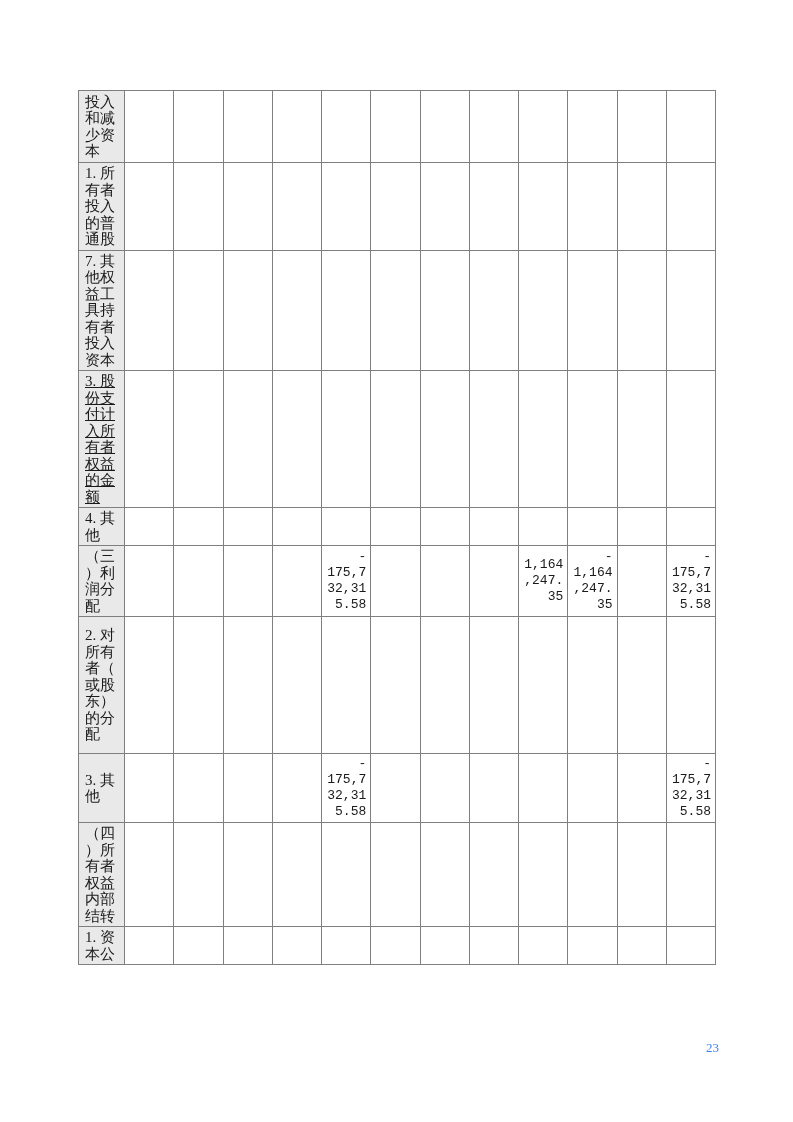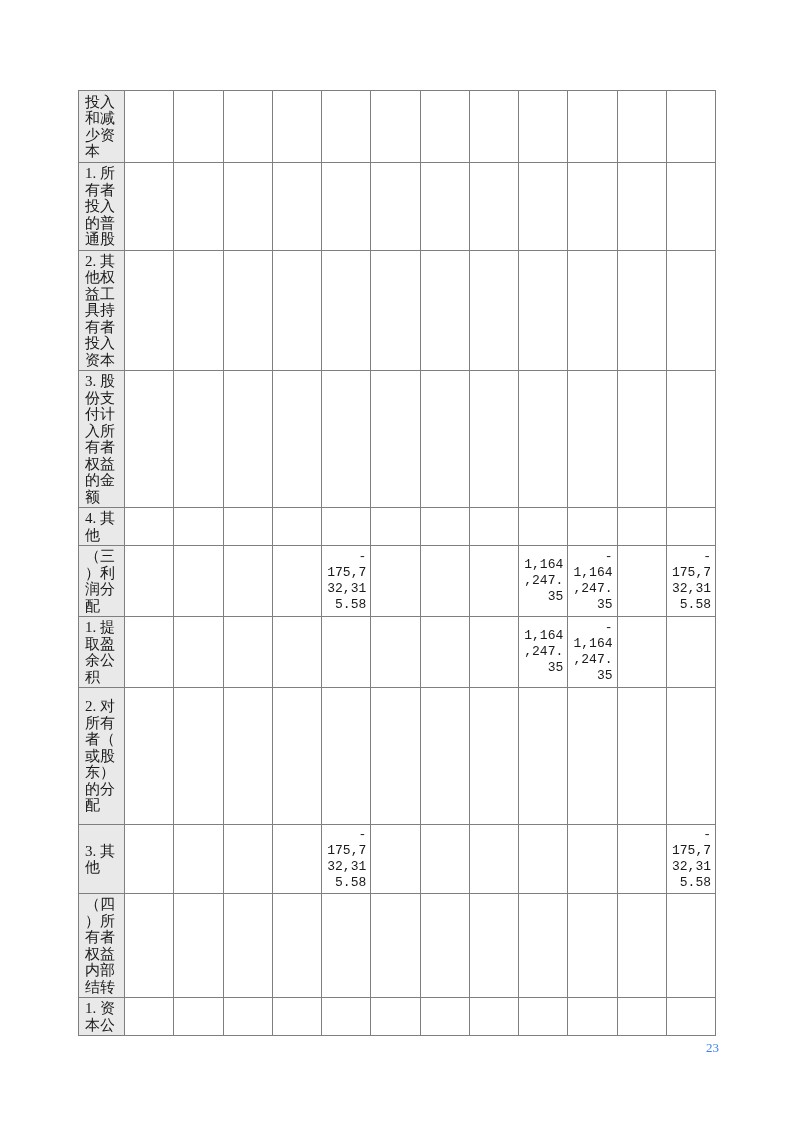--- a/index.html
+++ b/index.html
@@ -100,35 +100,35 @@
           <td class="num-cell"></td>
           <td class="num-cell"></td>
           <td class="num-cell"></td>
           <td class="num-cell"></td>
           <td class="num-cell"></td>
           <td class="num-cell"></td>
           <td class="num-cell"></td>
           <td class="num-cell"></td>
         </tr>
         <tr style="height: 118px;">
-          <td class="label-cell">2. 其他权益工具持有者投入资本</td>
-          <td class="num-cell"></td>
-          <td class="num-cell"></td>
-          <td class="num-cell"></td>
-          <td class="num-cell"></td>
-          <td class="num-cell"></td>
-          <td class="num-cell"></td>
-          <td class="num-cell"></td>
-          <td class="num-cell"></td>
-          <td class="num-cell"></td>
-          <td class="num-cell"></td>
-          <td class="num-cell"></td>
-          <td class="num-cell"></td>
-        </tr>
-        <tr style="height: 132px;">
+          <td class="label-cell">7. 其他权益工具持有者投入资本</td>
+          <td class="num-cell"></td>
+          <td class="num-cell"></td>
+          <td class="num-cell"></td>
+          <td class="num-cell"></td>
+          <td class="num-cell"></td>
+          <td class="num-cell"></td>
+          <td class="num-cell"></td>
+          <td class="num-cell"></td>
+          <td class="num-cell"></td>
+          <td class="num-cell"></td>
+          <td class="num-cell"></td>
+          <td class="num-cell"></td>
+        </tr>
+        <tr style="height: 132px; text-decoration: underline;">
           <td class="label-cell">3. 股份支付计入所有者权益的金额</td>
           <td class="num-cell"></td>
           <td class="num-cell"></td>
           <td class="num-cell"></td>
           <td class="num-cell"></td>
           <td class="num-cell"></td>
           <td class="num-cell"></td>
           <td class="num-cell"></td>
           <td class="num-cell"></td>
           <td class="num-cell"></td>
@@ -162,36 +162,20 @@
           <td class="num-cell"></td>
           <td class="num-cell"></td>
           <td class="num-cell"></td>
           <td class="num-cell">1,164,247.35</td>
           <td class="num-cell">-
 1,164,247.35</td>
           <td class="num-cell"></td>
           <td class="num-cell">-
 175,732,315.58</td>
         </tr>
-        <tr style="height: 67px;">
-          <td class="label-cell">1. 提取盈余公积</td>
-          <td class="num-cell"></td>
-          <td class="num-cell"></td>
-          <td class="num-cell"></td>
-          <td class="num-cell"></td>
-          <td class="num-cell"></td>
-          <td class="num-cell"></td>
-          <td class="num-cell"></td>
-          <td class="num-cell"></td>
-          <td class="num-cell">1,164,247.35</td>
-          <td class="num-cell">-
-1,164,247.35</td>
-          <td class="num-cell"></td>
-          <td class="num-cell"></td>
-        </tr>
         <tr style="height: 137px;">
           <td class="label-cell">2. 对所有者（或股东）的分配</td>
           <td class="num-cell"></td>
           <td class="num-cell"></td>
           <td class="num-cell"></td>
           <td class="num-cell"></td>
           <td class="num-cell"></td>
           <td class="num-cell"></td>
           <td class="num-cell"></td>
           <td class="num-cell"></td>

